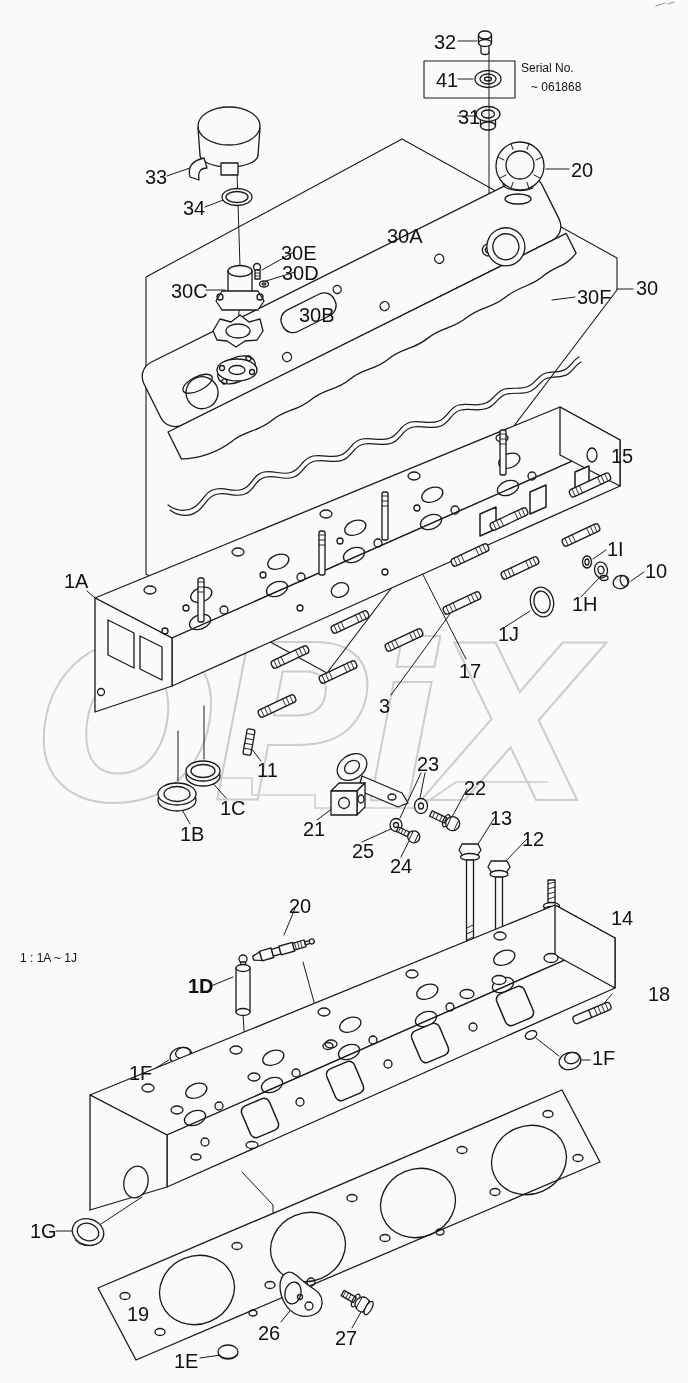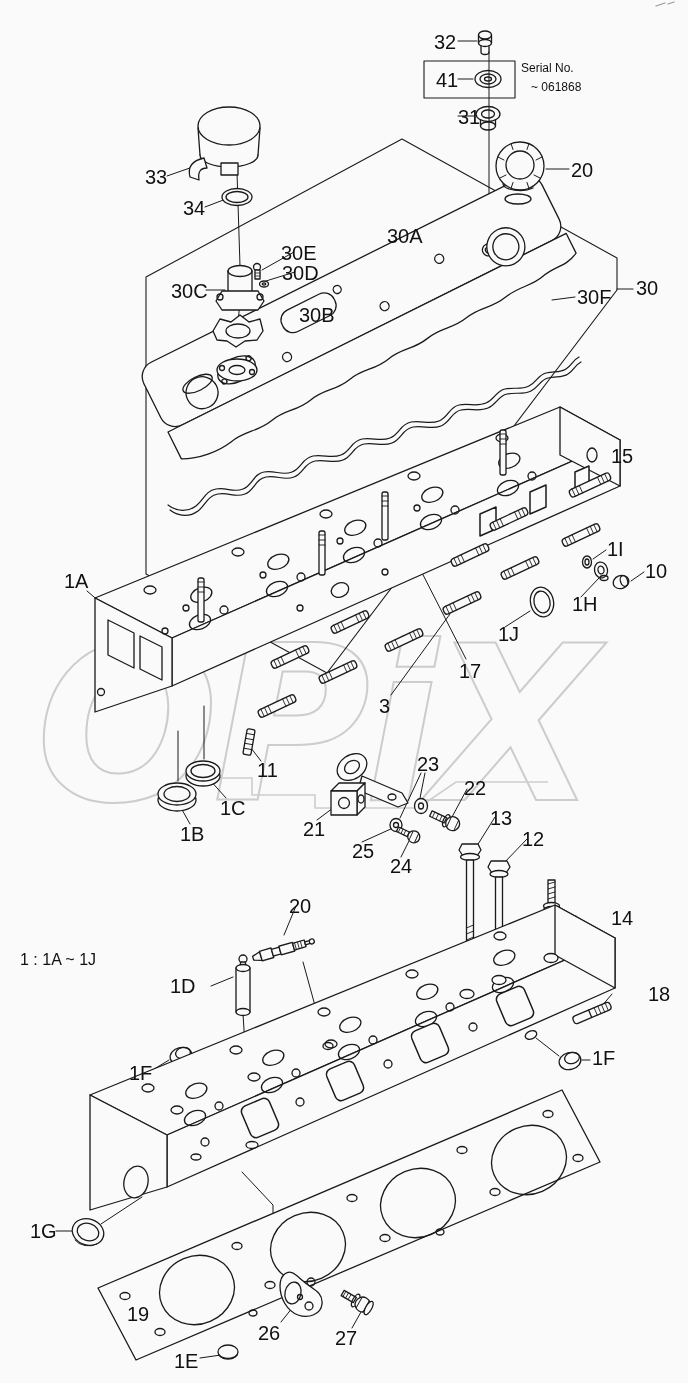--- a/index.html
+++ b/index.html
@@ -2,21 +2,21 @@
 <html><head>
 <meta charset="utf-8">
 <style>
   html,body{margin:0;padding:0;background:#e8e8e8;}
   #stage{position:relative;width:688px;height:1383px;background:#fafafa;overflow:hidden;
          font-family:"Liberation Sans",sans-serif;}
   #diagram-svg{position:absolute;left:0;top:0;}
   #callout-layer{position:absolute;left:0;top:0;width:100%;height:100%;}
   .callout{position:absolute;font-size:20px;color:#111;white-space:nowrap;line-height:1;}
   .note{position:absolute;font-size:12px;color:#111;white-space:nowrap;line-height:1;}
-  .scale-note{position:absolute;font-size:16px;color:#111;white-space:nowrap;line-height:1;}
+  .scale-note{position:absolute;font-size:12px;color:#111;white-space:nowrap;line-height:1;}
 </style>
 </head>
 <body>
 
 <div id="stage">
 
 <svg id="diagram-svg" width="688" height="1383" viewBox="0 0 688 1383">
 
   <g fill="none" stroke="#cdcdcd" stroke-width="2">
     <text x="36" y="800" font-family="DejaVu Sans, sans-serif" font-size="215" font-style="italic" font-weight="bold" letter-spacing="-6">OPiX</text>
@@ -569,21 +569,21 @@
       <div class="callout" style="left: 180px; top: 824px;">1B</div>
       <div class="callout" style="left: 303px; top: 819px;">21</div>
       <div class="callout" style="left: 417px; top: 754px;">23</div>
       <div class="callout" style="left: 464px; top: 778px;">22</div>
       <div class="callout" style="left: 352px; top: 841px;">25</div>
       <div class="callout" style="left: 390px; top: 856px;">24</div>
       <div class="callout" style="left: 490px; top: 808px;">13</div>
       <div class="callout" style="left: 522px; top: 829px;">12</div>
       <div class="callout" style="left: 573px; top: 908px; margin-left: 38px;">14</div>
       <div class="callout" style="left: 289px; top: 896px;">20</div>
-      <div class="callout" style="left: 170px; top: 976px;">1D</div>
+      <div class="callout" style="left: 188px; top: 976px; font-weight: bold;">1D</div>
       <div class="callout" style="left: 129px; top: 1063px;">1F</div>
       <div class="callout" style="left: 610px; top: 984px; margin-left: 38px;">18</div>
       <div class="callout" style="left: 592px; top: 1048px;">1F</div>
       <div class="callout" style="left: 30px; top: 1221px;">1G</div>
       <div class="callout" style="left: 127px; top: 1304px;">19</div>
       <div class="callout" style="left: 174px; top: 1351px;">1E</div>
       <div class="callout" style="left: 258px; top: 1323px;">26</div>
       <div class="callout" style="left: 335px; top: 1328px;">27</div>
     </div>
 

